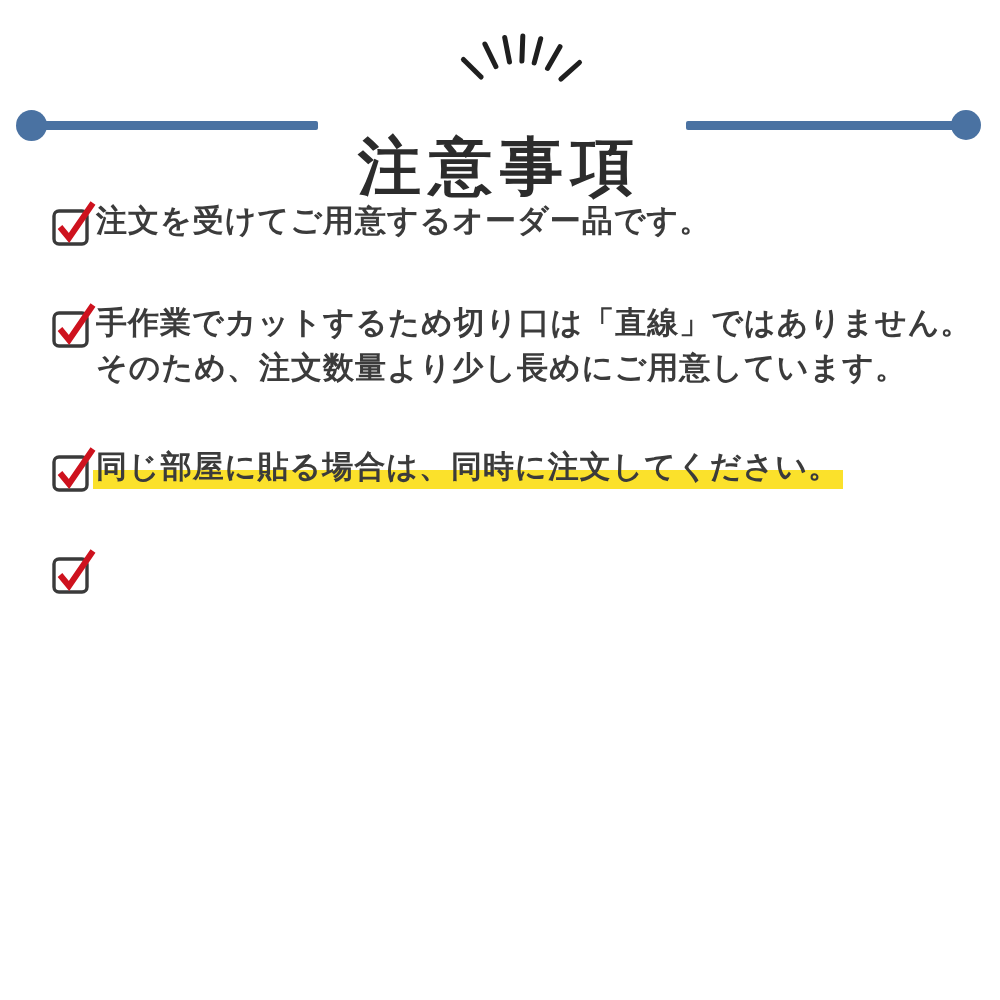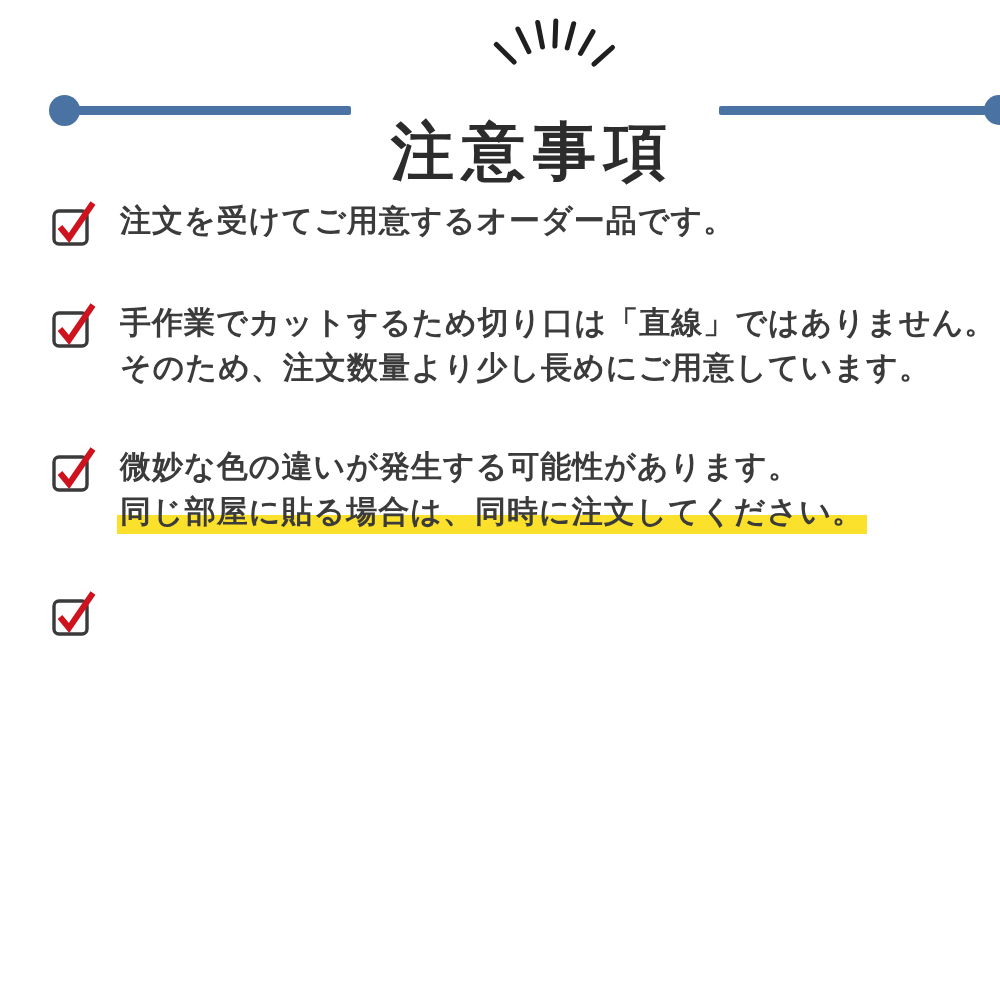--- a/index.html
+++ b/index.html
@@ -11,39 +11,39 @@
     --title:#2c2c2c;
   }
   .page{
     position:relative;
     width:1000px;height:1000px;
     background:#ffffff;
     overflow:hidden;
     font-family:"Liberation Sans","DejaVu Sans",sans-serif;
   }
   
-  .header{position:absolute;left:0;top:0;width:856px;height:180px;margin-left:33px;}
+  .header{position:absolute;left:0;top:15px;width:856px;height:180px;}
   .burst{position:absolute;left:438px;top:6px;}
   .title{
     position:absolute;left:0;top:76px;width:1000px;
     text-align:center;
     font-size:63px;line-height:1.05;
     font-weight:900;
     letter-spacing:8px;
     color:var(--title);
   }
   .dot{position:absolute;border-radius:50%;background:var(--blue);}
   .dot-left{left:16px;top:95px;width:31px;height:31px;}
   .dot-right{left:951px;top:95px;width:30px;height:30px;}
   .rule{position:absolute;top:106px;height:9px;background:var(--blue);border-radius:2px;}
   .rule-left{left:40px;width:278px;}
   .rule-right{left:686px;width:272px;}
   
   .checklist{position:absolute;left:50px;top:198px;width:930px;}
-  .item{display:flex;align-items:flex-start;gap:24px;margin-bottom:54px;}
+  .item{display:flex;align-items:flex-start;margin-bottom:54px;}
   .checkbox{flex:0 0 auto;}
   .checkbox svg{display:block;}
   .lines{min-width:0;}
   .line{
     font-size:31px;
     line-height:45px;
     font-weight:700;
     letter-spacing:1px;
     color:var(--text);
     white-space:nowrap;
@@ -108,21 +108,20 @@
   </div>
 
   <div class="item">
     <span class="checkbox">
       <svg width="46" height="48" viewBox="0 0 46 48" fill="none">
         <rect x="4" y="13" width="33" height="33" rx="5" stroke="#3a3a3a" stroke-width="3.4" fill="none"></rect>
         <path d="M10 29 L19 40 L43 5" stroke="var(--red)" stroke-width="6" fill="none" stroke-linecap="butt" stroke-linejoin="miter"></path>
       </svg>
     </span>
     <div class="lines">
-          <div class="line"><span class="txt">微妙な色の違いが発生する可能性があります。</span></div>
           <div class="line"><span class="txt hl">同じ部屋に貼る場合は、同時に注文してください。</span></div>
         </div>
   </div>
 
   <div class="item">
     <span class="checkbox">
       <svg width="46" height="48" viewBox="0 0 46 48" fill="none">
         <rect x="4" y="13" width="33" height="33" rx="5" stroke="#3a3a3a" stroke-width="3.4" fill="none"></rect>
         <path d="M10 29 L19 40 L43 5" stroke="var(--red)" stroke-width="6" fill="none" stroke-linecap="butt" stroke-linejoin="miter"></path>
       </svg>

